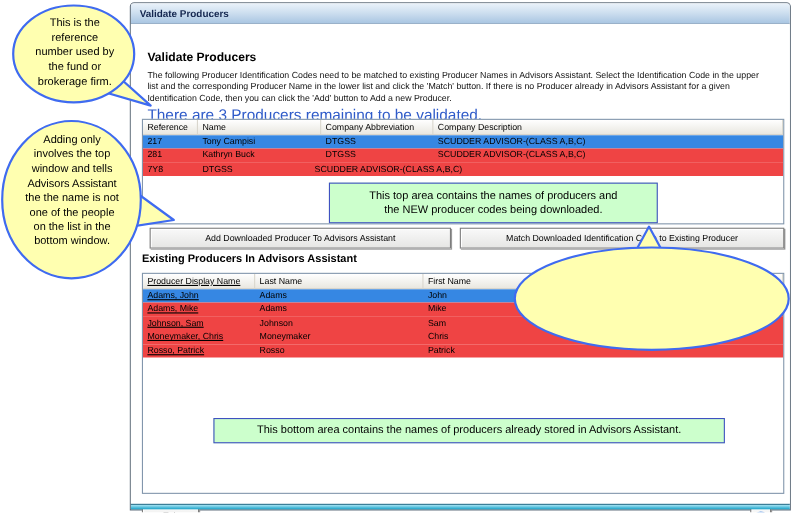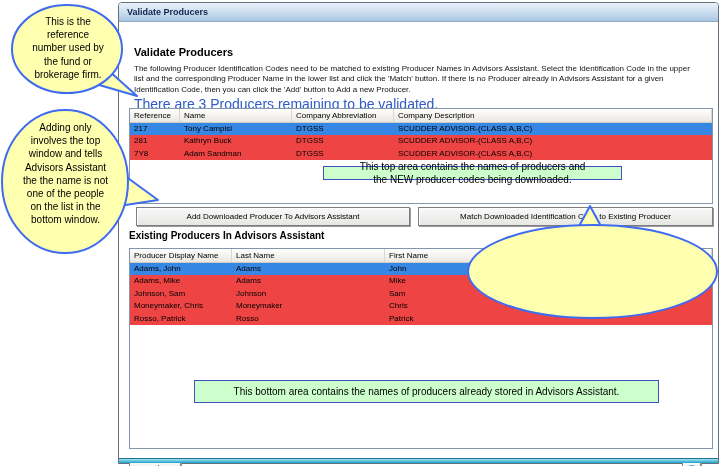--- a/index.html
+++ b/index.html
@@ -30,40 +30,40 @@
   .lv1 { left:10px; top:86px; width:584px; height:96px; }
   .lv2 { left:10px; top:226px; width:584px; height:201px; }
   .lv-header { display:flex; height:14px; background:linear-gradient(#ffffff,#e9e7e0);
                border-bottom:1px solid #cfccc3; }
   .lv-h-cell { font-size:8px; line-height:13px; color:#000; padding:0 4px;
                border-right:1px solid #d9d6cd; white-space:nowrap; overflow:hidden; }
   .lv-row { display:flex; height:12.4px; background:#ef4444; color:#000; }
   .lv-row.selected { background:#3687e3; color:#000000; }
   .lv-cell { font-size:8px; line-height:12.4px; padding:0 4px; white-space:nowrap; overflow:hidden; }
   .c-ref{width:50px;} .c-name{width:112px;} .c-abbr{width:102px;} .c-desc{flex:1;}
-  .c-disp{width:102px;} .c-last{width:153px;} .c-first{flex:1;}
+  .c-disp{width:102px;text-decoration:underline;} .c-last{width:153px;} .c-first{flex:1;}
 
   
   .btn { position:absolute; background:linear-gradient(#f9f9f9,#e6e6e4); border:1px solid #7d7d7d;
          box-shadow:inset 1px 1px 0 #ffffff, 1px 1px 0 #9a9a9a;
          font-family:"Liberation Sans", sans-serif; font-size:8px; color:#000;
          text-align:center; cursor:default; }
   .btn-add   { left:17px;  top:185px; width:274px; height:19px; }
   .btn-match { left:299px; top:185px; width:295px; height:19px; }
   .btn-exit  { left:10px;  top:438px; width:52px;  height:17px; font-size:8.5px; }
   .btn-help  { left:563px; top:439px; width:19px;  height:19px; padding:0; }
   .help-circle { display:block; margin:2px auto 0; width:13px; height:13px; border-radius:50%;
                  background:radial-gradient(circle at 35% 28%, #9ccafa, #2f74da 62%, #134ea6);
                  color:#fff; font-size:9px; font-weight:bold; line-height:13px; text-align:center; }
 
   
   .note { position:absolute; background:#ccffcc; border:1px solid #3f51c1; color:#000;
           font-size:10px; line-height:13px; display:flex; align-items:center; justify-content:center;
           text-align:center; white-space:pre-line; }
-  .note-top { left:180px; top:144px; width:299px; height:14px;margin-left:24px; }
+  .note-top { left:180px; top:144px; width:299px; height:37px; }
   .note-bottom { left:75px; top:358px; width:465px; height:23px; }
 
   
   .bubble { position:absolute; z-index:30; }
   .bubble svg { position:absolute; left:0; top:0; }
   .bubble-text { position:absolute; text-align:center; font-size:10px; line-height:13.2px;
                  color:#000; white-space:pre-line; }
   .b1 { left:6px; top:0px; width:142px; height:102px; }
   .b1 .bubble-text { left:9px; top:15px; width:106px; }
   .b2 { left:0px; top:105px; width:165px; height:152px;padding-left:48px; }
@@ -103,21 +103,20 @@
           <div class="lv-cell c-desc">SCUDDER ADVISOR-(CLASS A,B,C)</div>
         </div>
         <div class="lv-row">
           <div class="lv-cell c-ref">281</div>
           <div class="lv-cell c-name">Kathryn Buck</div>
           <div class="lv-cell c-abbr">DTGSS</div>
           <div class="lv-cell c-desc">SCUDDER ADVISOR-(CLASS A,B,C)</div>
         </div>
         <div class="lv-row">
           <div class="lv-cell c-ref">7Y8</div>
-          <div class="lv-cell c-name">Adam Sandman</div>
           <div class="lv-cell c-abbr">DTGSS</div>
           <div class="lv-cell c-desc">SCUDDER ADVISOR-(CLASS A,B,C)</div>
         </div>
       </div>
 
       <div class="note note-top">This top area contains the names of producers and
 the NEW producer codes being downloaded.</div>
 
       <button class="btn btn-add">Add Downloaded Producer To Advisors Assistant</button>
       <button class="btn btn-match">Match Downloaded Identification Code to Existing Producer</button>

